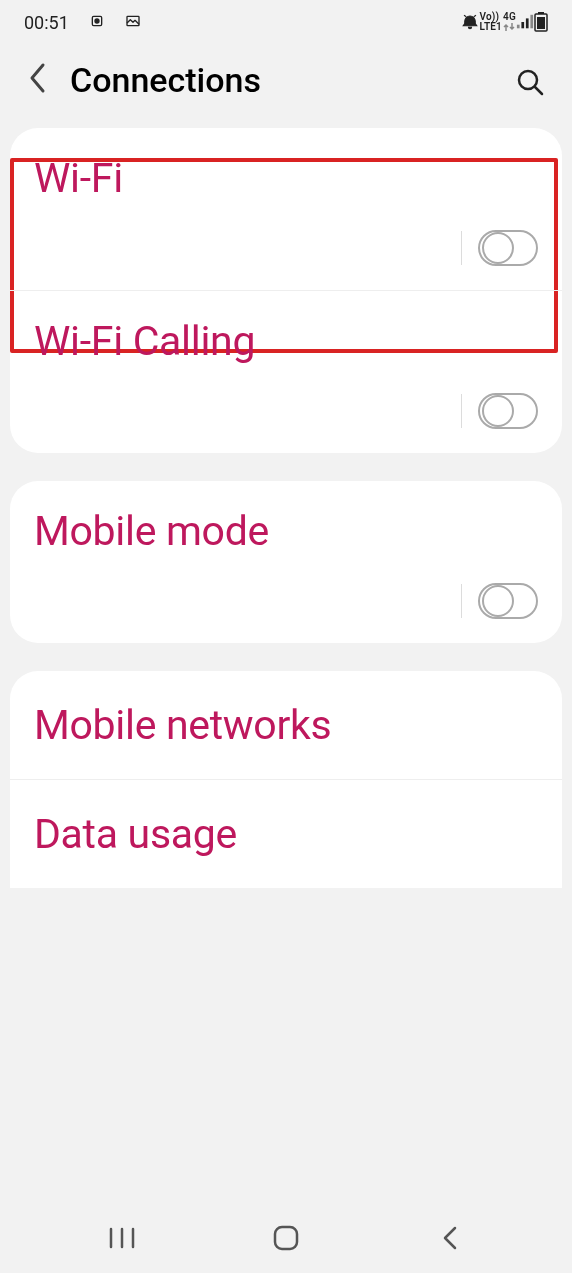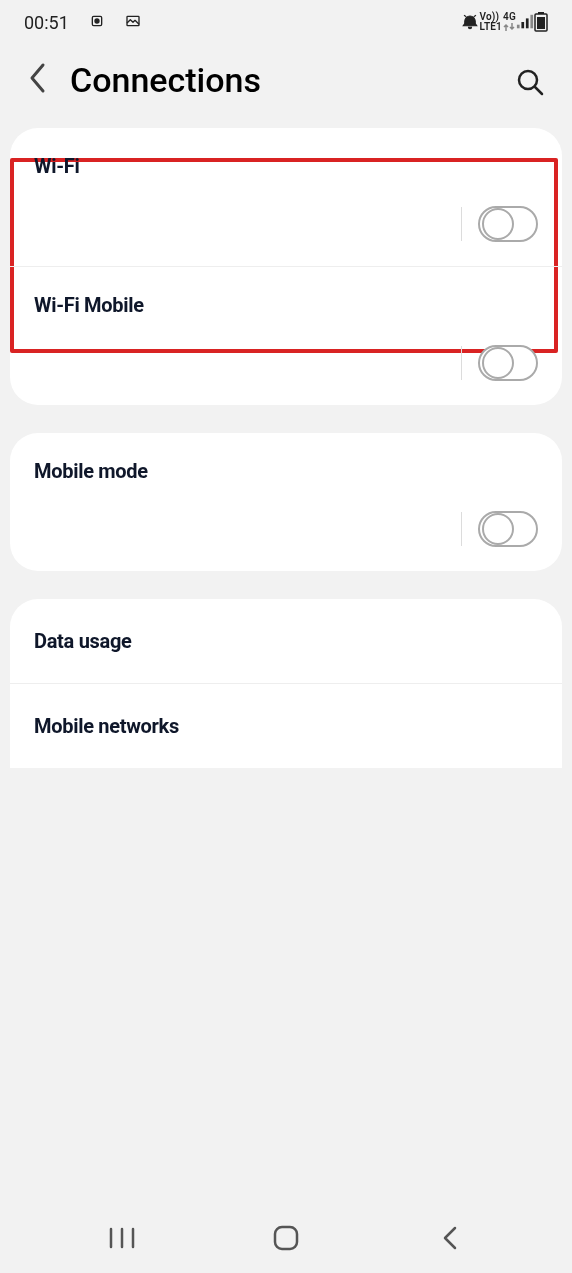--- a/index.html
+++ b/index.html
@@ -42,23 +42,23 @@
       border-radius: 28px;
       margin: 0 10px 28px 10px;
       overflow: hidden;
     }
     .row {
       padding: 26px 24px 18px 24px;
       position: relative;
     }
     .row + .row { border-top: 1px solid #eee; }
     .row-title {
-      font-size: 20px;
-      font-weight: 700;
-      color: #0f172a;
+      font-size: 41px;
+      font-weight: 400;
+      color: #be185d;
       letter-spacing: -0.3px;
     }
     .toggle-area {
       display: flex;
       align-items: center;
       justify-content: flex-end;
       margin-top: 28px;
       gap: 16px;
       padding-bottom: 6px;
     }
@@ -177,44 +177,44 @@
 
 <div class="card">
   <div class="row">
     <div class="row-title">Wi-Fi</div>
     <div class="toggle-area">
       <div class="vline"></div>
       <div class="switch"></div>
     </div>
   </div>
   <div class="row">
-    <div class="row-title">Wi-Fi Mobile</div>
+    <div class="row-title">Wi-Fi Calling</div>
     <div class="toggle-area">
       <div class="vline"></div>
       <div class="switch"></div>
     </div>
   </div>
 </div>
 
 <div class="card">
   <div class="row">
     <div class="row-title">Mobile mode</div>
     <div class="toggle-area">
       <div class="vline"></div>
       <div class="switch"></div>
     </div>
   </div>
 </div>
 
 <div class="card" style="margin-bottom:0; border-bottom-left-radius:0; border-bottom-right-radius:0;">
   <div class="row no-toggle">
+    <div class="row-title">Mobile networks</div>
+  </div>
+  <div class="row no-toggle">
     <div class="row-title">Data usage</div>
-  </div>
-  <div class="row no-toggle">
-    <div class="row-title">Mobile networks</div>
   </div>
 </div>
 
 <div class="nav-bar">
   <div class="nav-item">
     <svg width="30" height="22" viewBox="0 0 30 22">
         <line x1="4" y1="2" x2="4" y2="20" stroke="#555" stroke-width="2.5" stroke-linecap="round"></line>
         <line x1="15" y1="2" x2="15" y2="20" stroke="#555" stroke-width="2.5" stroke-linecap="round"></line>
         <line x1="26" y1="2" x2="26" y2="20" stroke="#555" stroke-width="2.5" stroke-linecap="round"></line>
       </svg>

